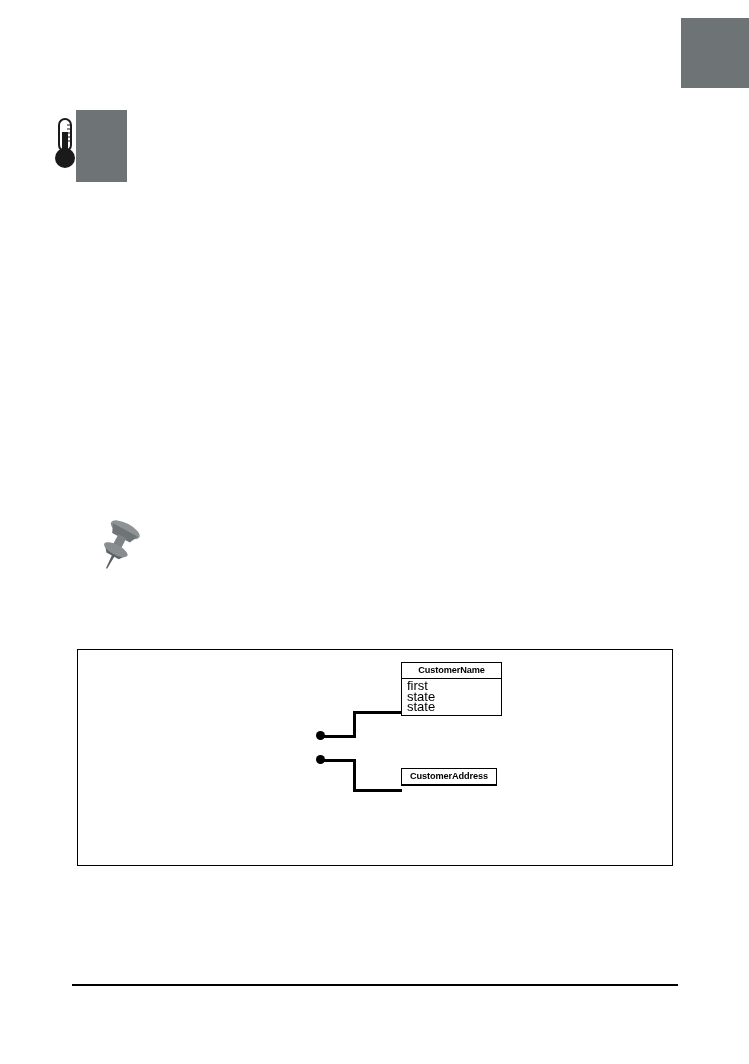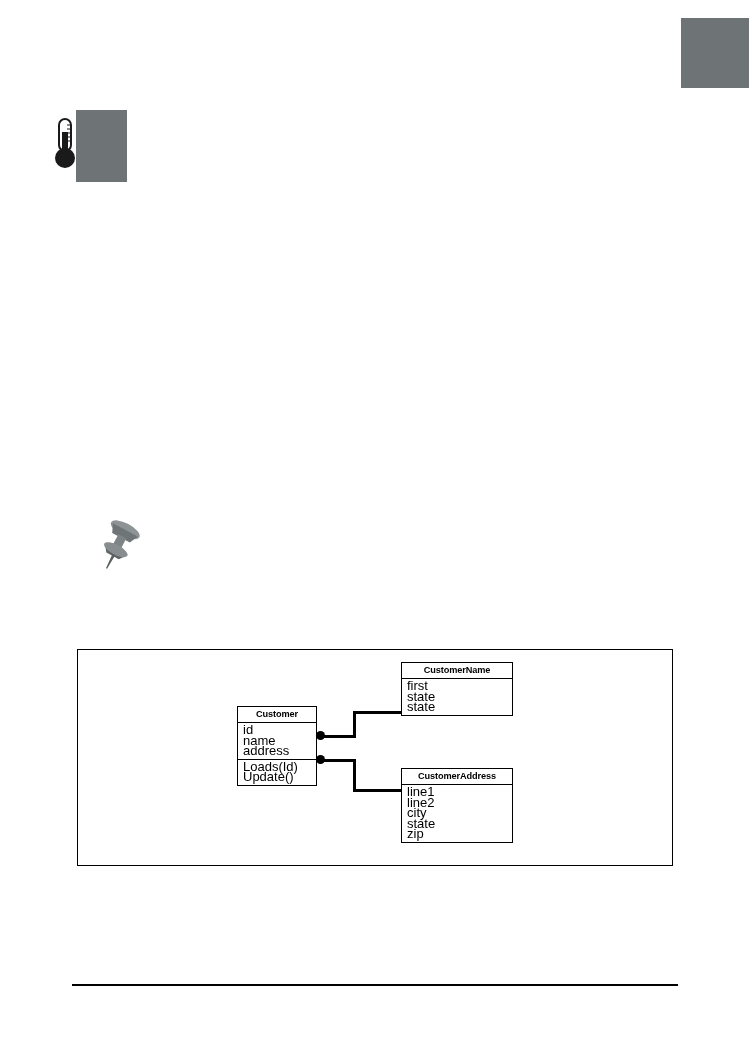--- a/index.html
+++ b/index.html
@@ -111,22 +111,22 @@
     line-height: 10.6px;
   }
   .uml-compartment + .uml-compartment {
     border-top: 1.6px solid #000000;
   }
   .uml-row {
     white-space: nowrap;
   }
 
   #box-customer       { left: 159px; top: 56px;  width: 80px; }
-  #box-customername   { left: 323px; top: 12px;  width: 112px; }
-  #box-customeraddress{ left: 323px; top: 118px; width: 112px; }
+  #box-customername   { left: 323px; top: 12px;  width: 101px; }
+  #box-customeraddress{ left: 323px; top: 118px; width: 96px; }
 
   
   .conn {
     position: absolute;
     background: #000000;
   }
   .conn-dot {
     position: absolute;
     width: 9px;
     height: 9px;
@@ -196,51 +196,32 @@
       <div class="conn" id="link-name-h1"></div>
       <div class="conn" id="link-name-v"></div>
       <div class="conn" id="link-name-h2"></div>
       <div class="conn-dot" id="dot-name"></div>
 
       <div class="conn" id="link-addr-h1"></div>
       <div class="conn" id="link-addr-v"></div>
       <div class="conn" id="link-addr-h2"></div>
       <div class="conn-dot" id="dot-addr"></div>
 
-      <div class="uml-box" id="box-customer">
-        <div class="uml-title">Customer</div>
-        <div class="uml-compartment">
-          <div class="uml-row">id</div>
-          <div class="uml-row">name</div>
-          <div class="uml-row">address</div>
-        </div>
-        <div class="uml-compartment">
-          <div class="uml-row">Loads(Id)</div>
-          <div class="uml-row">Update()</div>
-        </div>
-      </div>
 
       <div class="uml-box" id="box-customername">
         <div class="uml-title">CustomerName</div>
         <div class="uml-compartment">
           <div class="uml-row">first</div>
           <div class="uml-row">state</div>
           <div class="uml-row">state</div>
         </div>
       </div>
 
       <div class="uml-box" id="box-customeraddress">
         <div class="uml-title">CustomerAddress</div>
-        <div class="uml-compartment">
-          <div class="uml-row">line1</div>
-          <div class="uml-row">line2</div>
-          <div class="uml-row">city</div>
-          <div class="uml-row">state</div>
-          <div class="uml-row">zip</div>
-        </div>
       </div>
 
     </div>
   </div>
 
   <div class="footer-rule"></div>
 
 </div>
 
 </body></html>

